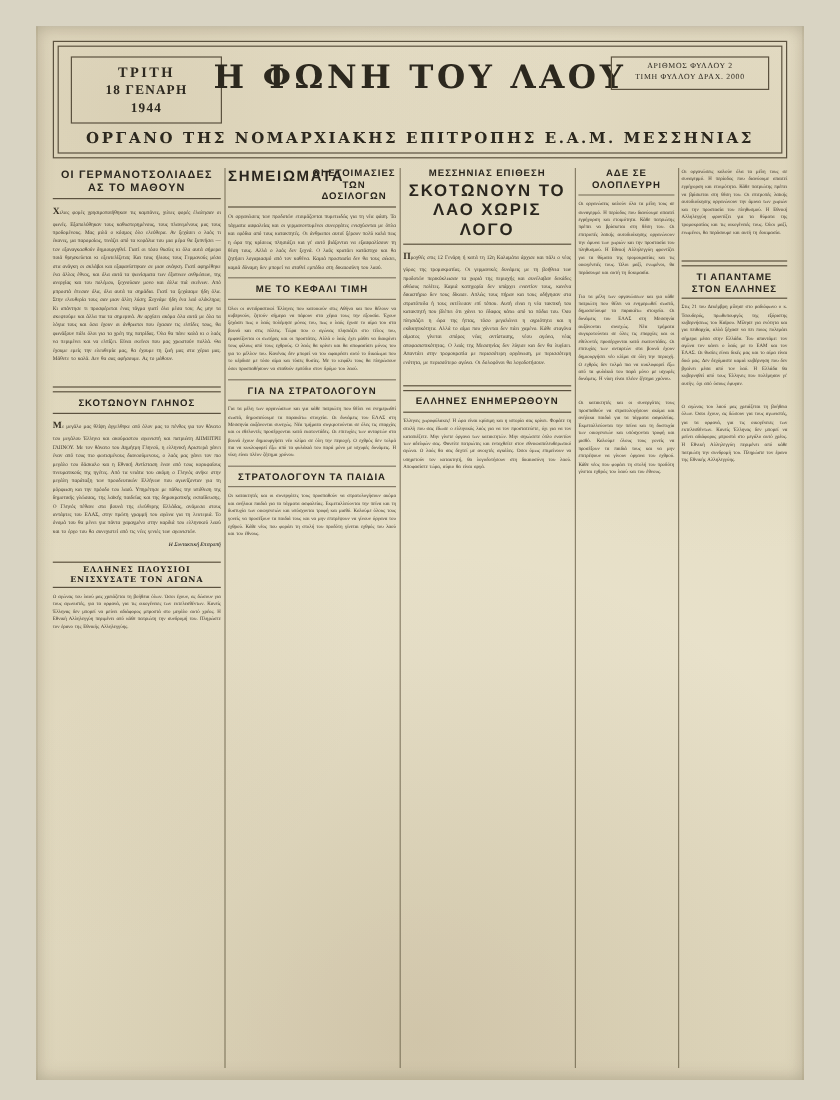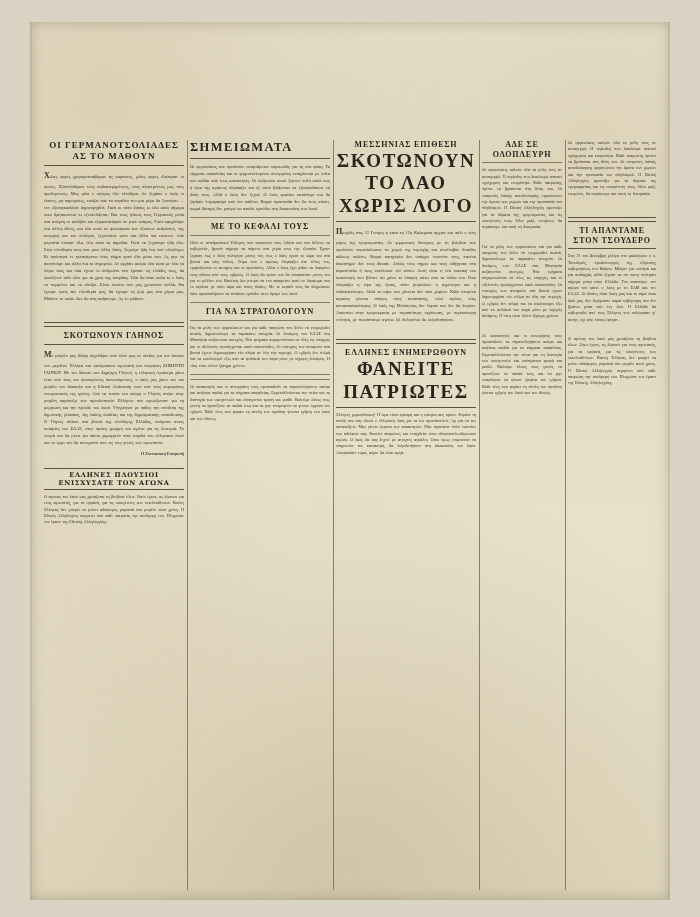--- a/index.html
+++ b/index.html
@@ -61,26 +61,26 @@
   .col{position:absolute;top:0;bottom:0;}
   .c1{left:0;width:140px;}
   .c2{left:146px;width:140px;}
   .c3{left:292px;width:140px;}
   .c4{left:438px;width:80px;}
   .c5{left:524px;width:88px;}
   .vline{position:absolute;top:0;bottom:0;width:1px;background:#6b6149;opacity:.75;}
   .v1{left:143px;} .v2{left:289px;} .v3{left:435px;} .v4{left:521px;}
 
   .hl{
-    text-align:center;font-family:Liberation Serif, serif;font-weight:bold;
+    text-align:center;font-family:Liberation Sans, sans-serif;font-weight:bold;
     color:#2c2820;letter-spacing:.6px;line-height:1.2;
   }
   .hl.sz1{font-size:9px;letter-spacing:1px;}
   .hl.sz2{font-size:12.5px;letter-spacing:1.4px;}
-  .hl.sz3{font-size:19px;letter-spacing:1.6px;}
+  .hl.sz3{font-size:14px;letter-spacing:1.6px;}
   .hl.sz4{font-size:8px;letter-spacing:.8px;}
   .hr{height:1px;background:#5d5340;margin:3px 0 4px;}
   .hr.thin{opacity:.7;}
   .hr.dbl{height:3px;border-top:1px solid #5d5340;border-bottom:1px solid #5d5340;background:transparent;}
 
   
   .tx{
     font-size:4.35px;line-height:1.62;text-align:justify;color:#3a3326;
     font-family:"Liberation Serif", serif;
     word-spacing:.5px;hyphens:none;
@@ -106,20 +106,38 @@
       linear-gradient(90deg, rgba(120,105,70,.10) 0 2px, transparent 2px),
       linear-gradient(270deg, rgba(120,105,70,.10) 0 2px, transparent 2px);
   }
 </style>
 </head>
 <body>
 
 <div id="paper">
   <div class="torn"></div>
 
+  <div class="frame">
+    <div class="inner"></div>
+
+    <div class="boxL">
+      <div class="l1">ΤΡΙΤΗ</div>
+      <div class="l2">18 ΓΕΝΑΡΗ</div>
+      <div class="l3">1944</div>
+    </div>
+
+    <div class="mast">Η ΦΩΝΗ ΤΟΥ ΛΑΟΥ</div>
+
+    <div class="boxR">
+      <div>ΑΡΙΘΜΟΣ ΦΥΛΛΟΥ 2</div>
+      <div>ΤΙΜΗ ΦΥΛΛΟΥ ΔΡΑΧ. 2000</div>
+    </div>
+
+    <div class="subtitle">ΟΡΓΑΝΟ ΤΗΣ ΝΟΜΑΡΧΙΑΚΗΣ ΕΠΙΤΡΟΠΗΣ Ε.Α.Μ. ΜΕΣΣΗΝΙΑΣ</div>
+  </div>
 
   <div class="cols">
     <div class="vline v1"></div>
     <div class="vline v2"></div>
     <div class="vline v3"></div>
     <div class="vline v4"></div>
 
     <div class="col c1">
       <div class="hl sz1">ΟΙ ΓΕΡΜΑΝΟΤΣΟΛΙΑΔΕΣ ΑΣ ΤΟ ΜΑΘΟΥΝ</div>
       <div class="hr"></div>
@@ -136,67 +154,70 @@
       <div class="banner">ΕΛΛΗΝΕΣ ΠΛΟΥΣΙΟΙ ΕΝΙΣΧΥΣΑΤΕ ΤΟΝ ΑΓΩΝΑ</div>
       <div class="spacer4"></div>
       <div class="tx s2">Ο αγώνας του λαού μας χρειάζεται τη βοήθεια όλων. Όσοι έχουν, ας δώσουν για τους αγωνιστές, για τα ορφανά, για τις οικογένειες των εκτελεσθέντων. Κανείς Έλληνας δεν μπορεί να μείνει αδιάφορος μπροστά στο μεγάλο αυτό χρέος. Η Εθνική Αλληλεγγύη περιμένει από κάθε πατριώτη την συνδρομή του. Πληρώστε τον έρανο της Εθνικής Αλληλεγγύης.</div>
     </div>
 
     <div class="col c2">
       <div style="display:flex;">
         <div style="width:50%;">
           <div class="hl sz2">ΣΗΜΕΙΩΜΑΤΑ</div>
         </div>
+        <div style="width:50%;">
+          <div class="hl sz4">ΟΙ ΕΤΟΙΜΑΣΙΕΣ ΤΩΝ ΔΟΣΙΛΟΓΩΝ</div>
+        </div>
       </div>
       <div class="hr"></div>
       <div class="tx blk">Οι οργανώσεις των προδοτών ετοιμάζονται πυρετωδώς για τη νέα φάση. Τα τάγματα ασφαλείας και οι γερμανοντυμένοι συνεργάτες ενισχύονται με όπλα και εφόδια από τους κατακτητές. Οι άνθρωποι αυτοί ξέρουν πολύ καλά πως η ώρα της κρίσεως πλησιάζει και γι' αυτό βιάζονται να εξασφαλίσουν τη θέση τους. Αλλά ο λαός δεν ξεχνά. Ο λαός κρατάει κατάστιχο και θα ζητήσει λογαριασμό από τον καθένα. Καμιά προστασία δεν θα τους σώσει, καμιά δύναμη δεν μπορεί να σταθεί εμπόδιο στη δικαιοσύνη του λαού.</div>
 
       <div class="hr thin"></div>
-      <div class="hl sz4">ΜΕ ΤΟ ΚΕΦΑΛΙ ΤΟΥΣ</div>
+      <div class="hl sz4">ΜΕ ΤΟ ΚΕΦΑΛΙ ΤΙΜΗ</div>
       <div class="hr thin"></div>
       <div class="tx s2 blk">Όλοι οι αντιδραστικοί Έλληνες που κατοικούν στις Αθήνα και που θέλουν να κυβερνούν, ζητούν σήμερα να πάρουν στα χέρια τους την εξουσία. Έχουν ξεχάσει πως ο λαός πολέμησε μόνος του, πως ο λαός έχυσε το αίμα του στα βουνά και στις πόλεις. Τώρα που ο αγώνας πλησιάζει στο τέλος του, εμφανίζονται οι σωτήρες και οι προστάτες. Αλλά ο λαός έχει μάθει να διακρίνει τους φίλους από τους εχθρούς. Ο λαός θα κρίνει και θα αποφασίσει μόνος του για το μέλλον του. Κανένας δεν μπορεί να του αφαιρέσει αυτό το δικαίωμα που το κέρδισε με τόσο αίμα και τόσες θυσίες. Με το κεφάλι τους θα πληρώσουν όσοι προσπαθήσουν να σταθούν εμπόδιο στον δρόμο του λαού.</div>
 
       <div class="hr thin"></div>
       <div class="hl sz4">ΓΙΑ ΝΑ ΣΤΡΑΤΟΛΟΓΟΥΝ</div>
       <div class="hr thin"></div>
       <div class="tx s2 blk">Για τα μέλη των οργανώσεων και για κάθε πατριώτη που θέλει να ενημερωθεί σωστά, δημοσιεύουμε τα παρακάτω στοιχεία. Οι δυνάμεις του ΕΛΑΣ στη Μεσσηνία αυξάνονται συνεχώς. Νέα τμήματα συγκροτούνται σε όλες τις επαρχίες και οι εθελοντές προσέρχονται κατά εκατοντάδες. Οι επιτυχίες των ανταρτών στα βουνά έχουν δημιουργήσει νέο κλίμα σε όλη την περιοχή. Ο εχθρός δεν τολμά πια να κυκλοφορεί έξω από τα φυλάκιά του παρά μόνο με ισχυρές δυνάμεις. Η νίκη είναι πλέον ζήτημα χρόνου.</div>
 
       <div class="hr thin"></div>
+      <div class="hl sz4">ΣΤΡΑΤΟΛΟΓΟΥΝ ΤΑ ΠΑΙΔΙΑ</div>
       <div class="hr thin"></div>
       <div class="tx s2">Οι κατακτητές και οι συνεργάτες τους προσπαθούν να στρατολογήσουν ακόμα και ανήλικα παιδιά για τα τάγματα ασφαλείας. Εκμεταλλεύονται την πείνα και τη δυστυχία των οικογενειών και υπόσχονται τροφή και μισθό. Καλούμε όλους τους γονείς να προσέξουν τα παιδιά τους και να μην επιτρέψουν να γίνουν όργανα του εχθρού. Κάθε νέος που φοράει τη στολή του προδότη γίνεται εχθρός του λαού και του έθνους.</div>
     </div>
 
     <div class="col c3">
       <div class="hl sz4">ΜΕΣΣΗΝΙΑΣ ΕΠΙΘΕΣΗ</div>
       <div class="hl sz3">ΣΚΟΤΩΝΟΥΝ ΤΟ ΛΑΟ ΧΩΡΙΣ ΛΟΓΟ</div>
       <div class="hr"></div>
       <div class="tx lead blk">Προχθές στις 12 Γενάρη ή κατά τη 12η Καλαμάτα άρχισε και πάλι ο νέος γύρος της τρομοκρατίας. Οι γερμανικές δυνάμεις με τη βοήθεια των προδοτών περικύκλωσαν τα χωριά της περιοχής και συνέλαβαν δεκάδες αθώους πολίτες. Καμιά κατηγορία δεν υπάρχει εναντίον τους, κανένα δικαστήριο δεν τους δίκασε. Απλώς τους πήραν και τους οδήγησαν στα στρατόπεδα ή τους εκτέλεσαν επί τόπου. Αυτή είναι η νέα τακτική του κατακτητή που βλέπει ότι χάνει το έδαφος κάτω από τα πόδια του. Όσο πλησιάζει η ώρα της ήττας, τόσο μεγαλώνει η αγριότητα και η εκδικητικότητα. Αλλά το αίμα που χύνεται δεν πάει χαμένο. Κάθε σταγόνα αίματος γίνεται σπόρος νέας αντίστασης, νέου αγώνα, νέας αποφασιστικότητας. Ο λαός της Μεσσηνίας δεν λύγισε και δεν θα λυγίσει. Απαντάει στην τρομοκρατία με περισσότερη οργάνωση, με περισσότερη ενότητα, με περισσότερο αγώνα. Οι δολοφόνοι θα λογοδοτήσουν.</div>
 
       <div class="spacer8"></div>
       <div class="hr dbl"></div>
       <div class="hl sz4">ΕΛΛΗΝΕΣ ΕΝΗΜΕΡΩΘΟΥΝ</div>
-      <div class="hl sz3">ΦΑΝΕΙΤΕ ΠΑΤΡΙΩΤΕΣ</div>
       <div class="hr"></div>
       <div class="tx s2 blk">Έλληνες χωροφύλακες! Η ώρα είναι κρίσιμη και η ιστορία σας κρίνει. Φοράτε τη στολή που σας έδωσε ο ελληνικός λαός για να τον προστατεύετε, όχι για να τον καταπιέζετε. Μην γίνετε όργανα των κατακτητών. Μην σηκώσετε όπλο εναντίον των αδελφών σας. Φανείτε πατριώτες και ενταχθείτε στον εθνικοαπελευθερωτικό αγώνα. Ο λαός θα σας δεχτεί με ανοιχτές αγκάλες. Όσοι όμως επιμείνουν να υπηρετούν τον κατακτητή, θα λογοδοτήσουν στη δικαιοσύνη του λαού. Αποφασίστε τώρα, αύριο θα είναι αργά.</div>
     </div>
 
     <div class="col c4">
       <div class="hl sz4">ΑΔΕ ΣΕ ΟΛΟΠΛΕΥΡΗ</div>
       <div class="hr thin"></div>
       <div class="tx s2 blk">Οι οργανώσεις καλούν όλα τα μέλη τους σε συναγερμό. Η περίοδος που διανύουμε απαιτεί εγρήγορση και ετοιμότητα. Κάθε πατριώτης πρέπει να βρίσκεται στη θέση του. Οι επιτροπές λαϊκής αυτοδιοίκησης οργανώνουν την άμυνα των χωριών και την προστασία του πληθυσμού. Η Εθνική Αλληλεγγύη φροντίζει για τα θύματα της τρομοκρατίας και τις οικογένειές τους. Όλοι μαζί, ενωμένοι, θα περάσουμε και αυτή τη δοκιμασία.</div>
       <div class="spacer8"></div>
       <div class="tx s2 blk">Για τα μέλη των οργανώσεων και για κάθε πατριώτη που θέλει να ενημερωθεί σωστά, δημοσιεύουμε τα παρακάτω στοιχεία. Οι δυνάμεις του ΕΛΑΣ στη Μεσσηνία αυξάνονται συνεχώς. Νέα τμήματα συγκροτούνται σε όλες τις επαρχίες και οι εθελοντές προσέρχονται κατά εκατοντάδες. Οι επιτυχίες των ανταρτών στα βουνά έχουν δημιουργήσει νέο κλίμα σε όλη την περιοχή. Ο εχθρός δεν τολμά πια να κυκλοφορεί έξω από τα φυλάκιά του παρά μόνο με ισχυρές δυνάμεις. Η νίκη είναι πλέον ζήτημα χρόνου.</div>
       <div class="spacer8"></div>
       <div class="tx s2">Οι κατακτητές και οι συνεργάτες τους προσπαθούν να στρατολογήσουν ακόμα και ανήλικα παιδιά για τα τάγματα ασφαλείας. Εκμεταλλεύονται την πείνα και τη δυστυχία των οικογενειών και υπόσχονται τροφή και μισθό. Καλούμε όλους τους γονείς να προσέξουν τα παιδιά τους και να μην επιτρέψουν να γίνουν όργανα του εχθρού. Κάθε νέος που φοράει τη στολή του προδότη γίνεται εχθρός του λαού και του έθνους.</div>
     </div>
 
     <div class="col c5">
       <div class="tx s2 blk">Οι οργανώσεις καλούν όλα τα μέλη τους σε συναγερμό. Η περίοδος που διανύουμε απαιτεί εγρήγορση και ετοιμότητα. Κάθε πατριώτης πρέπει να βρίσκεται στη θέση του. Οι επιτροπές λαϊκής αυτοδιοίκησης οργανώνουν την άμυνα των χωριών και την προστασία του πληθυσμού. Η Εθνική Αλληλεγγύη φροντίζει για τα θύματα της τρομοκρατίας και τις οικογένειές τους. Όλοι μαζί, ενωμένοι, θα περάσουμε και αυτή τη δοκιμασία.</div>
       <div class="spacer12"></div>
       <div class="hr dbl"></div>
-      <div class="hl sz4">ΤΙ ΑΠΑΝΤΑΜΕ ΣΤΟΝ ΤΣΟΥΔΕΡΟ</div>
+      <div class="hl sz4">ΤΙ ΑΠΑΝΤΑΜΕ ΣΤΟΝ ΕΛΛΗΝΕΣ</div>
       <div class="hr"></div>
       <div class="tx s2 blk">Στις 21 του Δεκέμβρη μίλησε στο ραδιόφωνο ο κ. Τσουδερός, πρωθυπουργός της εξόριστης κυβερνήσεως του Καΐρου. Μίλησε για ενότητα και για πειθαρχία, αλλά ξέχασε να πει ποιος πολεμάει σήμερα μέσα στην Ελλάδα. Του απαντάμε: τον αγώνα τον κάνει ο λαός με το ΕΑΜ και τον ΕΛΑΣ. Οι θυσίες είναι δικές μας και το αίμα είναι δικό μας. Δεν δεχόμαστε καμιά κυβέρνηση που δεν βγαίνει μέσα από τον λαό. Η Ελλάδα θα κυβερνηθεί από τους Έλληνες που πολέμησαν γι' αυτήν, όχι από όσους έφυγαν.</div>
       <div class="spacer8"></div>
       <div class="tx s2">Ο αγώνας του λαού μας χρειάζεται τη βοήθεια όλων. Όσοι έχουν, ας δώσουν για τους αγωνιστές, για τα ορφανά, για τις οικογένειες των εκτελεσθέντων. Κανείς Έλληνας δεν μπορεί να μείνει αδιάφορος μπροστά στο μεγάλο αυτό χρέος. Η Εθνική Αλληλεγγύη περιμένει από κάθε πατριώτη την συνδρομή του. Πληρώστε τον έρανο της Εθνικής Αλληλεγγύης.</div>
     </div>
   </div>
 </div>
 
 </body></html>

